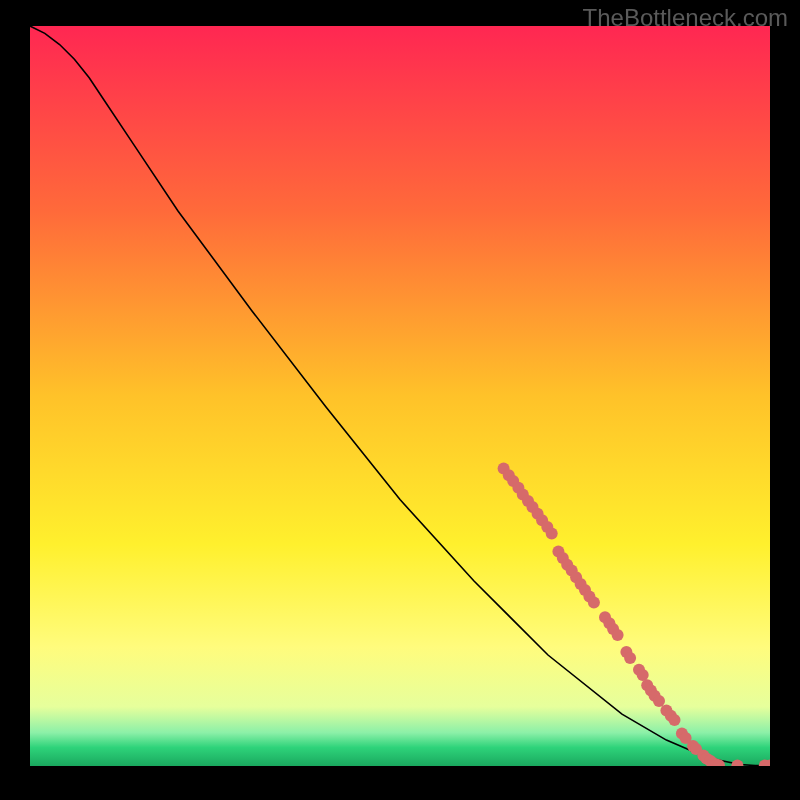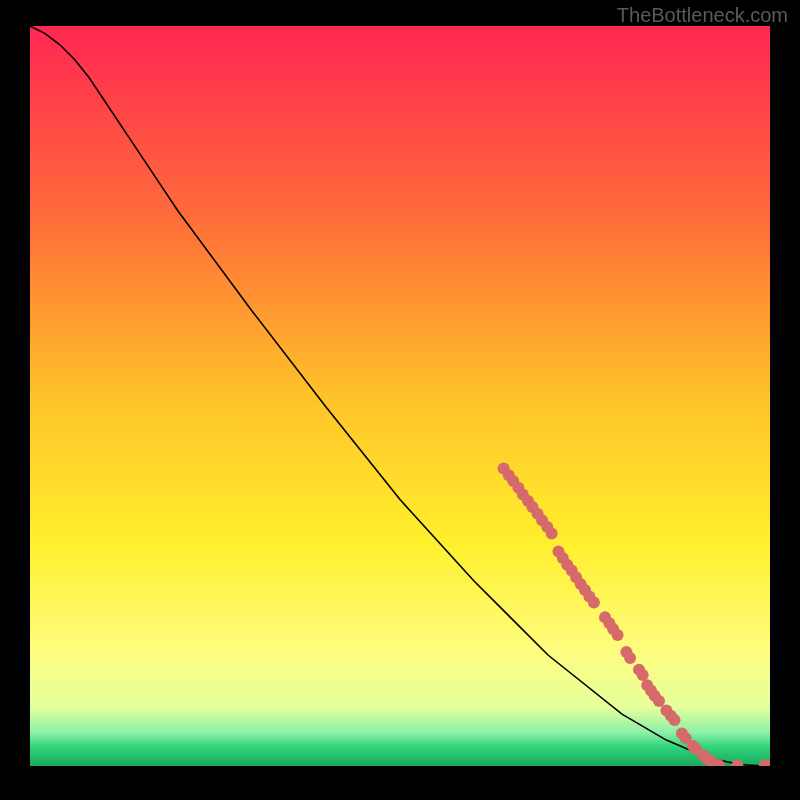--- a/index.html
+++ b/index.html
@@ -1,17 +1,17 @@
 <!DOCTYPE html>
 <html><head>
 <meta charset="utf-8">
 <style>
   * { margin: 0; padding: 0; box-sizing: border-box; }
   body { width: 800px; height: 800px; background: #000; position: relative; font-family: Arial, sans-serif; }
-  .watermark { position: absolute; top: 4px; right: 12px; color: #5a5a5a; font-size: 20px; font-weight: 500; z-index: 10; }
+  .watermark { position: absolute; top: 4px; right: 12px; color: #5a5a5a; font-size: 24px; font-weight: 500; z-index: 10; }
   .plot-area { position: absolute; left: 30px; top: 26px; width: 740px; height: 740px; }
   .gradient-bg { width: 100%; height: 100%; position: absolute; }
   .curve-layer { width: 100%; height: 100%; position: absolute; }
 </style>
 </head>
 <body>
 
 <div class="watermark">TheBottleneck.com</div>
 
 <div class="plot-area">

